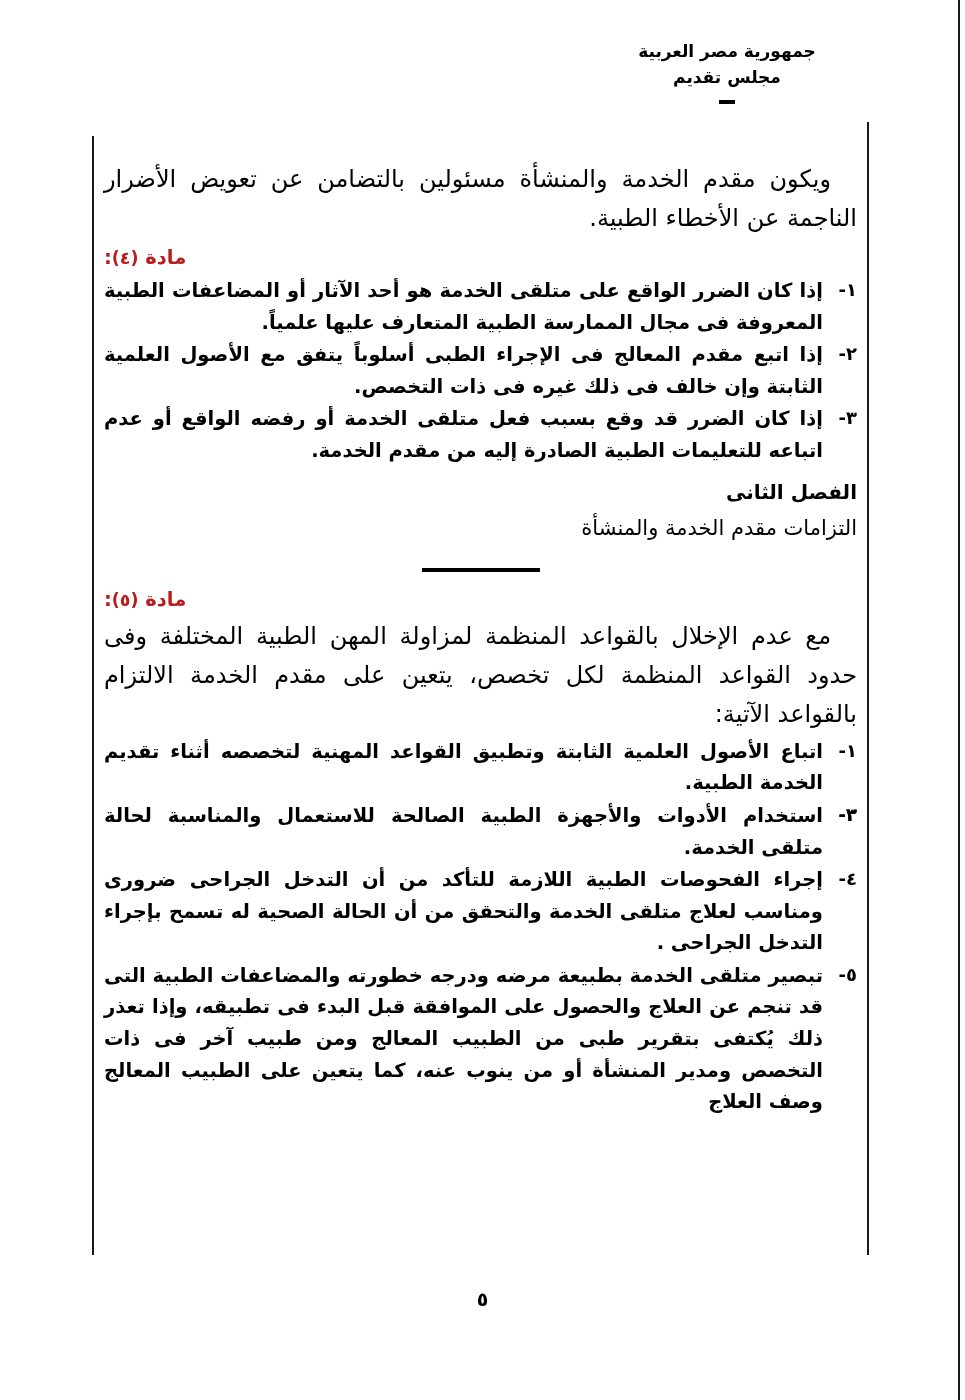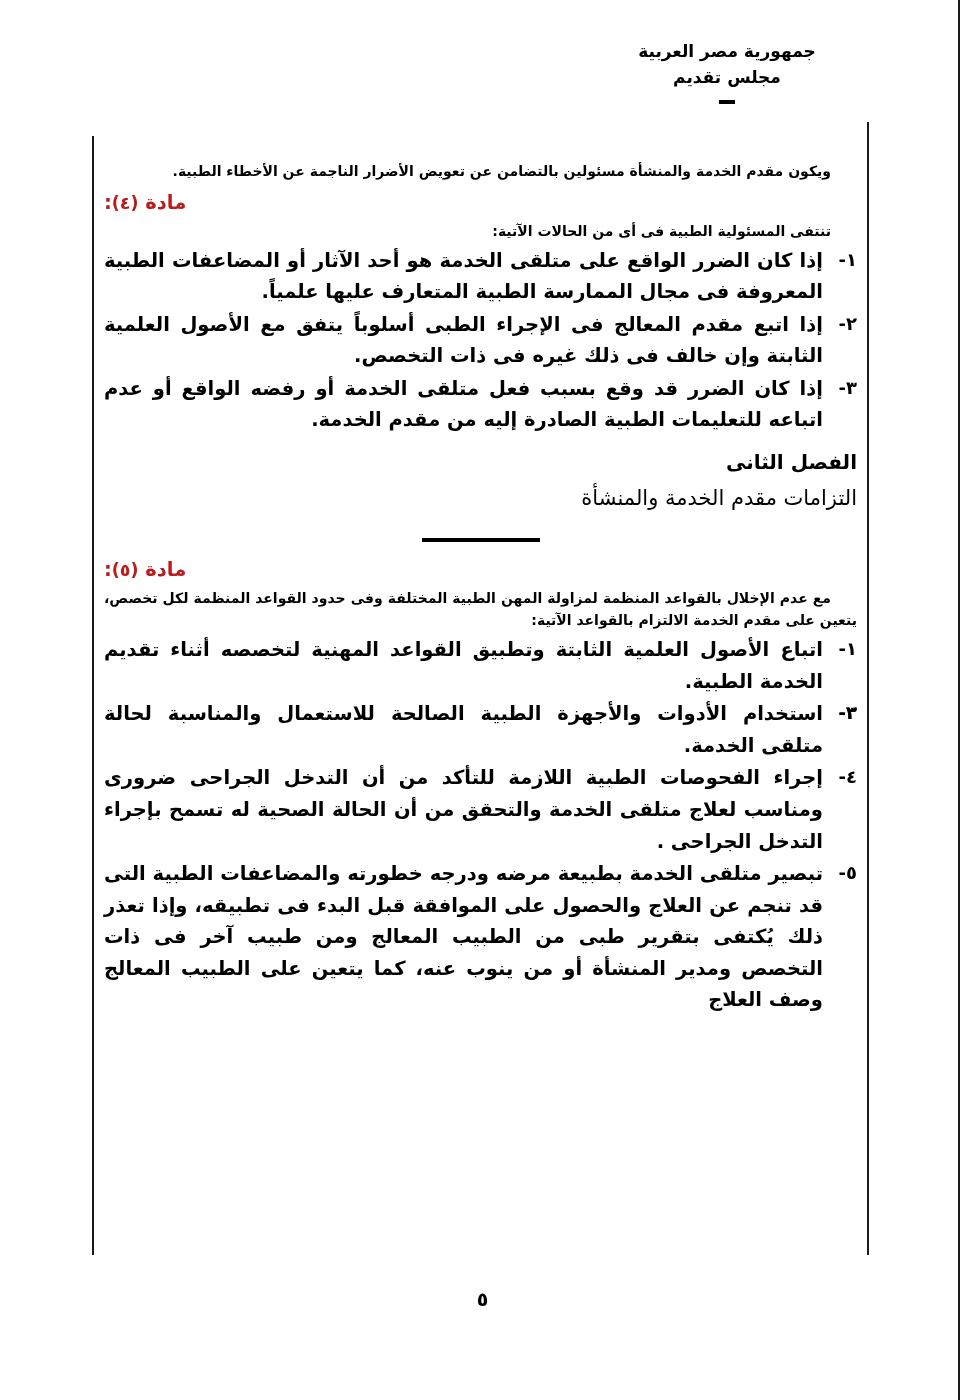--- a/index.html
+++ b/index.html
@@ -69,22 +69,22 @@
     position: absolute;
     top: 160px;
     right: 108px;
     left: 104px;
     direction: rtl;
     text-align: justify;
     text-align-last: auto;
   }
 
   .para {
-    font-weight: bold;
-    font-size: 14px;
+    font-weight: normal;
+    font-size: 24px;
     line-height: 1.62;
     color: #000;
     margin: 0 0 2px 0;
     text-align: justify;
   }
   .para.indent {
     text-indent: 26px;
   }
 
   
@@ -182,21 +182,20 @@
 
   <div class="frame-rule right"></div>
   <div class="frame-rule left"></div>
 
   <div class="body-col">
 
     <p class="para indent">ويكون مقدم الخدمة والمنشأة مسئولين بالتضامن عن تعويض الأضرار الناجمة عن الأخطاء الطبية.</p>
 
     <div class="article-head"><span>مادة</span> <span class="art-num">(٤)</span><span>:</span></div>
 
-    <p class="para indent">تنتفى المسئولية الطبية فى أى من الحالات الآتية:</p>
 
     <ol class="num-list">
       <li class="num-item">
         <span class="marker">١-</span>
         <span>إذا كان الضرر الواقع على متلقى الخدمة هو أحد الآثار أو المضاعفات الطبية المعروفة فى مجال الممارسة الطبية المتعارف عليها علمياً.</span>
       </li>
       <li class="num-item">
         <span class="marker">٢-</span>
         <span>إذا اتبع مقدم المعالج فى الإجراء الطبى أسلوباً يتفق مع الأصول العلمية الثابتة وإن خالف فى ذلك غيره فى ذات التخصص.</span>
       </li>

